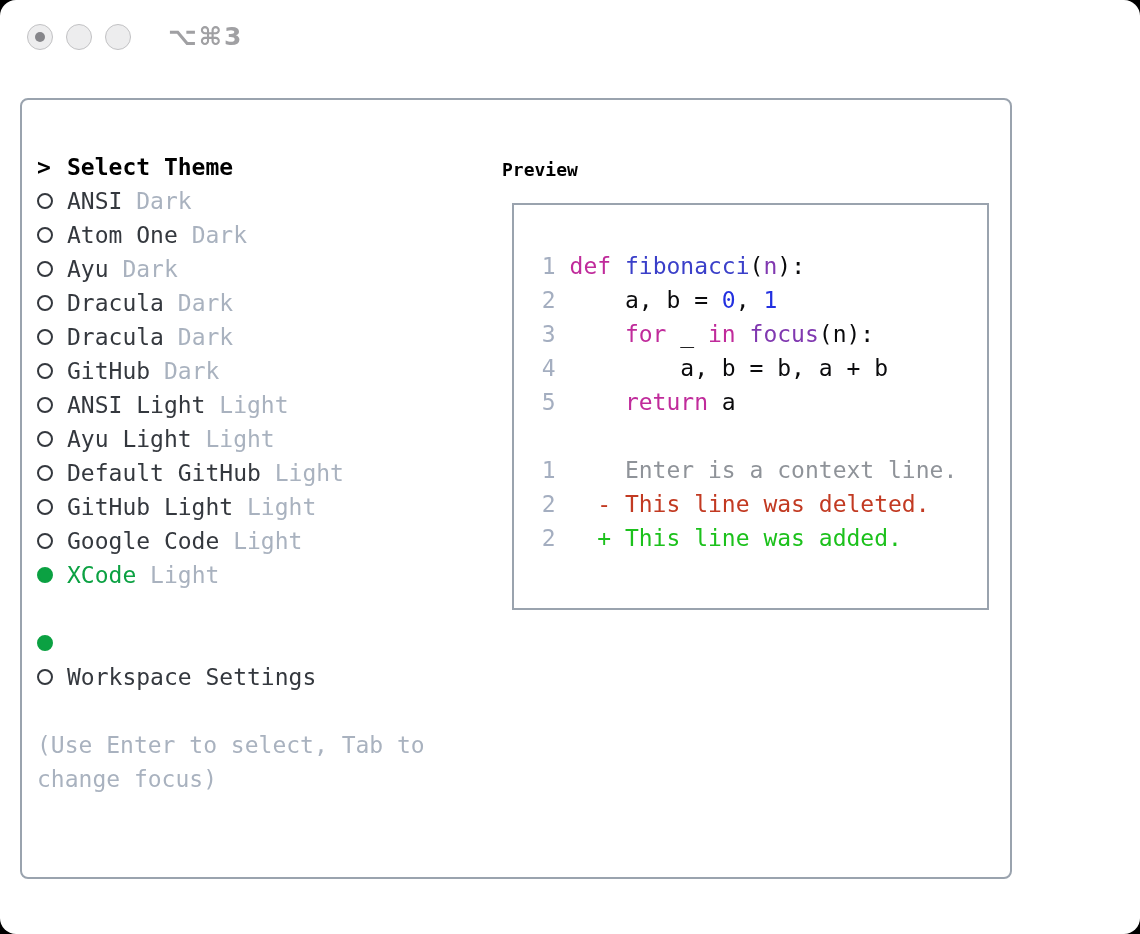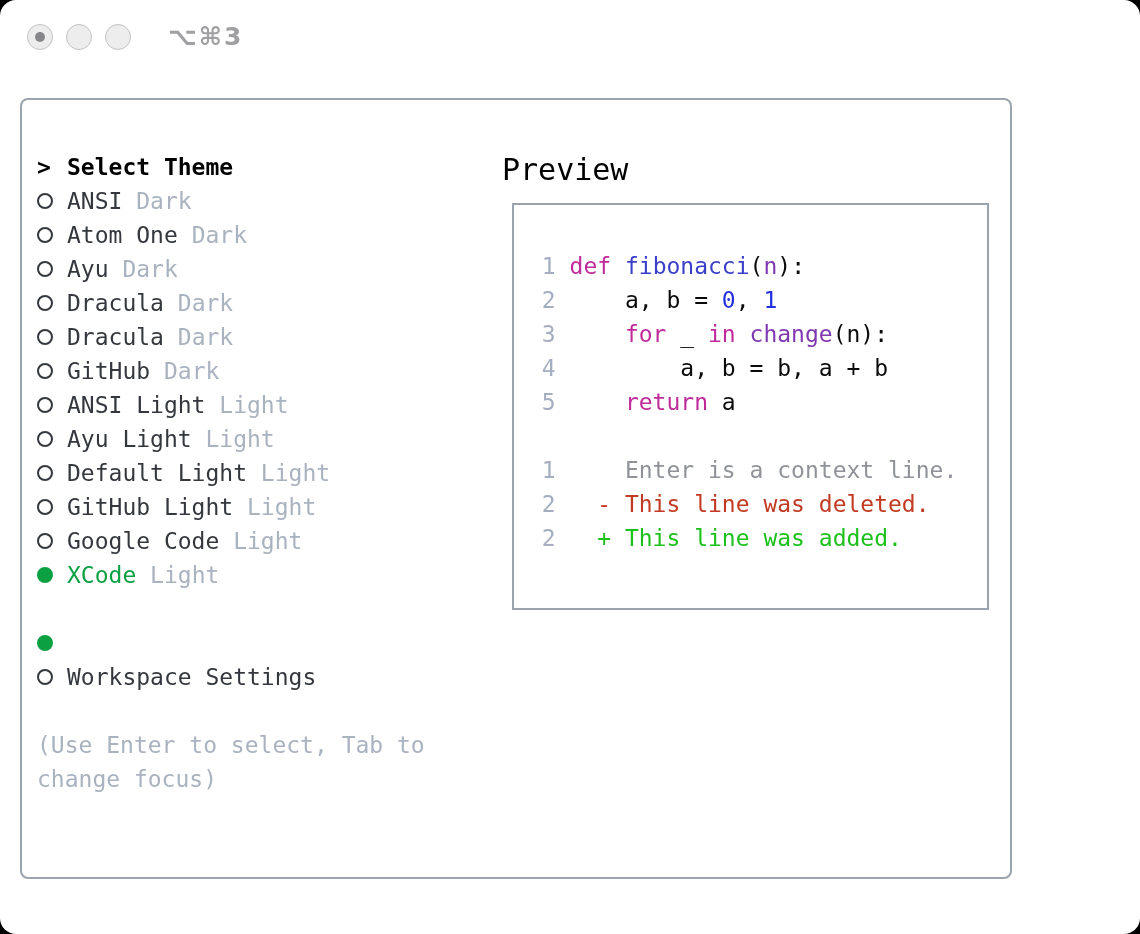--- a/index.html
+++ b/index.html
@@ -42,21 +42,21 @@
   .option.selected .radio{border-color:var(--c-selected_green,#0ba142);background:var(--c-selected_green,#0ba142);}
   .opt-name{color:var(--c-item_text,#34383e);white-space:pre;}
   .option.selected .opt-name{color:var(--c-selected_green,#0ba142);}
   .opt-variant{color:var(--c-muted,#a9b2bf);margin-left:13.85px;}
   .spacer{height:34px;}
   #hint{color:var(--c-muted,#a9b2bf);}
   #hint div{height:34px;display:flex;align-items:center;white-space:pre;}
   
   .preview-label{
     position:absolute;left:480px;top:52px;height:34px;display:flex;align-items:center;
-    font-size:30px;font-weight:normal;color:var(--c-heading,#000);
+    font-size:18px;font-weight:bold;color:var(--c-heading,#000);
   }
   .preview-box{
     position:absolute;left:490px;top:103px;width:477px;height:407px;
     border:2px solid var(--c-border,#9aa3ae);box-sizing:border-box;background:#fff;
   }
   #preview-lines{padding:44px 0 0 14px;font-size:23px;}
   .code-line{height:34px;display:flex;align-items:center;white-space:pre;}
   .ln{display:inline-block;width:2ch;text-align:right;margin-right:1ch;color:var(--c-line_number,#a4aec0);}
   .seg{white-space:pre;}
   .t{color:var(--c-code_plain,#0a0a0c);}
@@ -143,21 +143,21 @@
     <span class="marker">
               <span class="radio"></span>
             </span>
     <span class="opt-name">Ayu Light</span>
     <span class="opt-variant">Light</span>
   </li>
           <li class="row option">
     <span class="marker">
               <span class="radio"></span>
             </span>
-    <span class="opt-name">Default Light</span>
+    <span class="opt-name">Default GitHub</span>
     <span class="opt-variant">Light</span>
   </li>
           <li class="row option">
     <span class="marker">
               <span class="radio"></span>
             </span>
     <span class="opt-name">GitHub Light</span>
     <span class="opt-variant">Light</span>
   </li>
           <li class="row option">
@@ -196,21 +196,21 @@
           <div>(Use Enter to select, Tab to</div>
           <div>change focus)</div>
         </div>
     </div>
 
     <div class="preview-label">Preview</div>
     <div class="preview-box">
       <div id="preview-lines">
           <div class="code-line"><span class="ln">1</span><span class="seg k">def</span><span class="seg t"> </span><span class="seg f">fibonacci</span><span class="seg t">(</span><span class="seg p">n</span><span class="seg t">):</span></div>
           <div class="code-line"><span class="ln">2</span><span class="seg t">    a, b = </span><span class="seg n">0</span><span class="seg t">, </span><span class="seg n">1</span></div>
-          <div class="code-line"><span class="ln">3</span><span class="seg t">    </span><span class="seg k">for</span><span class="seg t"> _ </span><span class="seg k">in</span><span class="seg t"> </span><span class="seg p">change</span><span class="seg t">(n):</span></div>
+          <div class="code-line"><span class="ln">3</span><span class="seg t">    </span><span class="seg k">for</span><span class="seg t"> _ </span><span class="seg k">in</span><span class="seg t"> </span><span class="seg p">focus</span><span class="seg t">(n):</span></div>
           <div class="code-line"><span class="ln">4</span><span class="seg t">        a, b = b, a + b</span></div>
           <div class="code-line"><span class="ln">5</span><span class="seg t">    </span><span class="seg k">return</span><span class="seg t"> a</span></div>
           <div class="code-line"></div>
           <div class="code-line"><span class="ln">1</span><span class="seg c">    Enter is a context line.</span></div>
           <div class="code-line"><span class="ln">2</span><span class="seg d">  - This line was deleted.</span></div>
           <div class="code-line"><span class="ln">2</span><span class="seg a">  + This line was added.</span></div>
         </div>
     </div>
   </div>
 </div>

